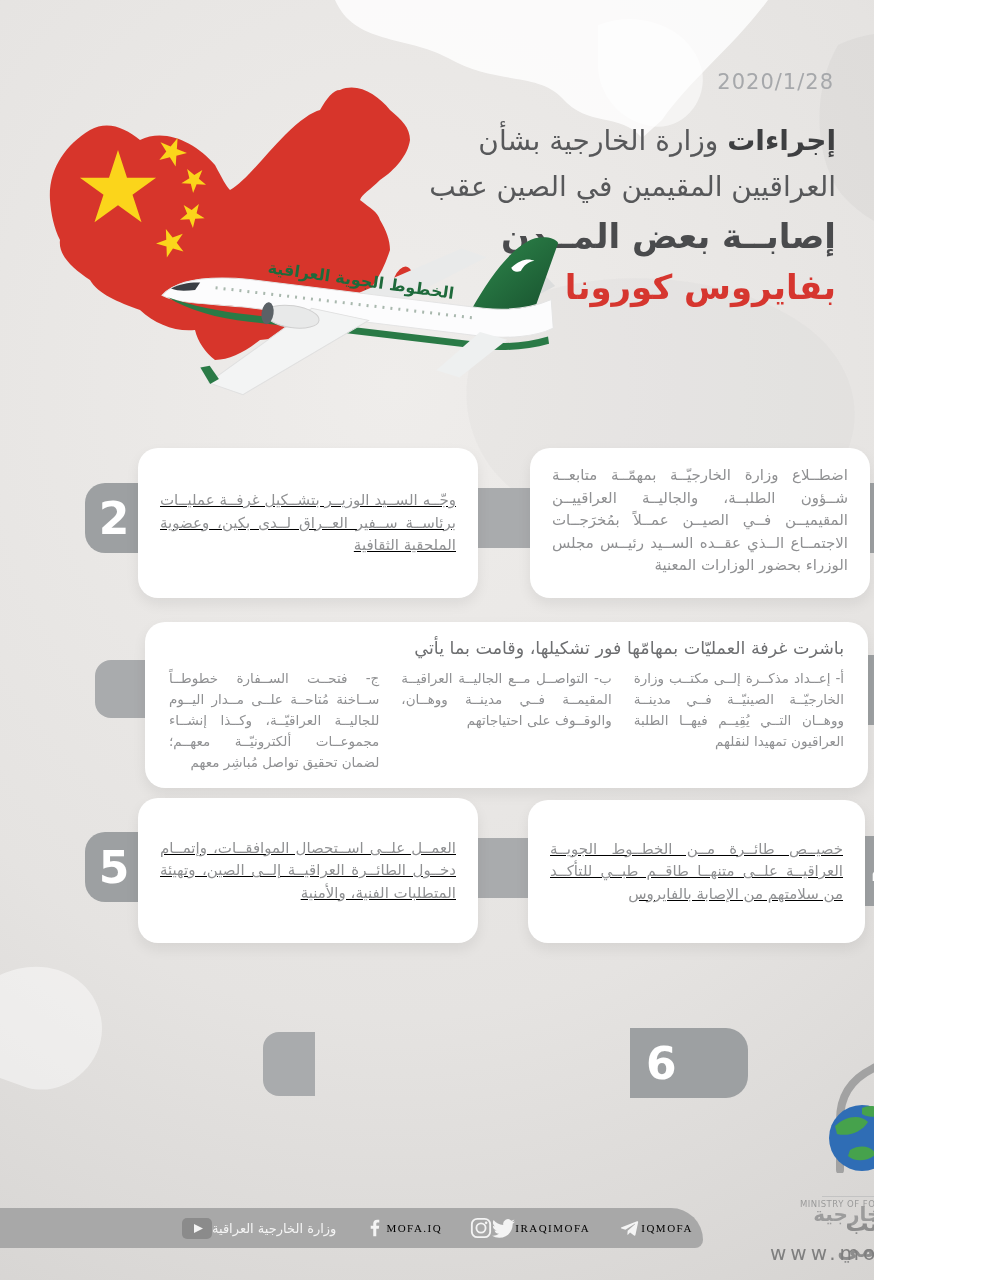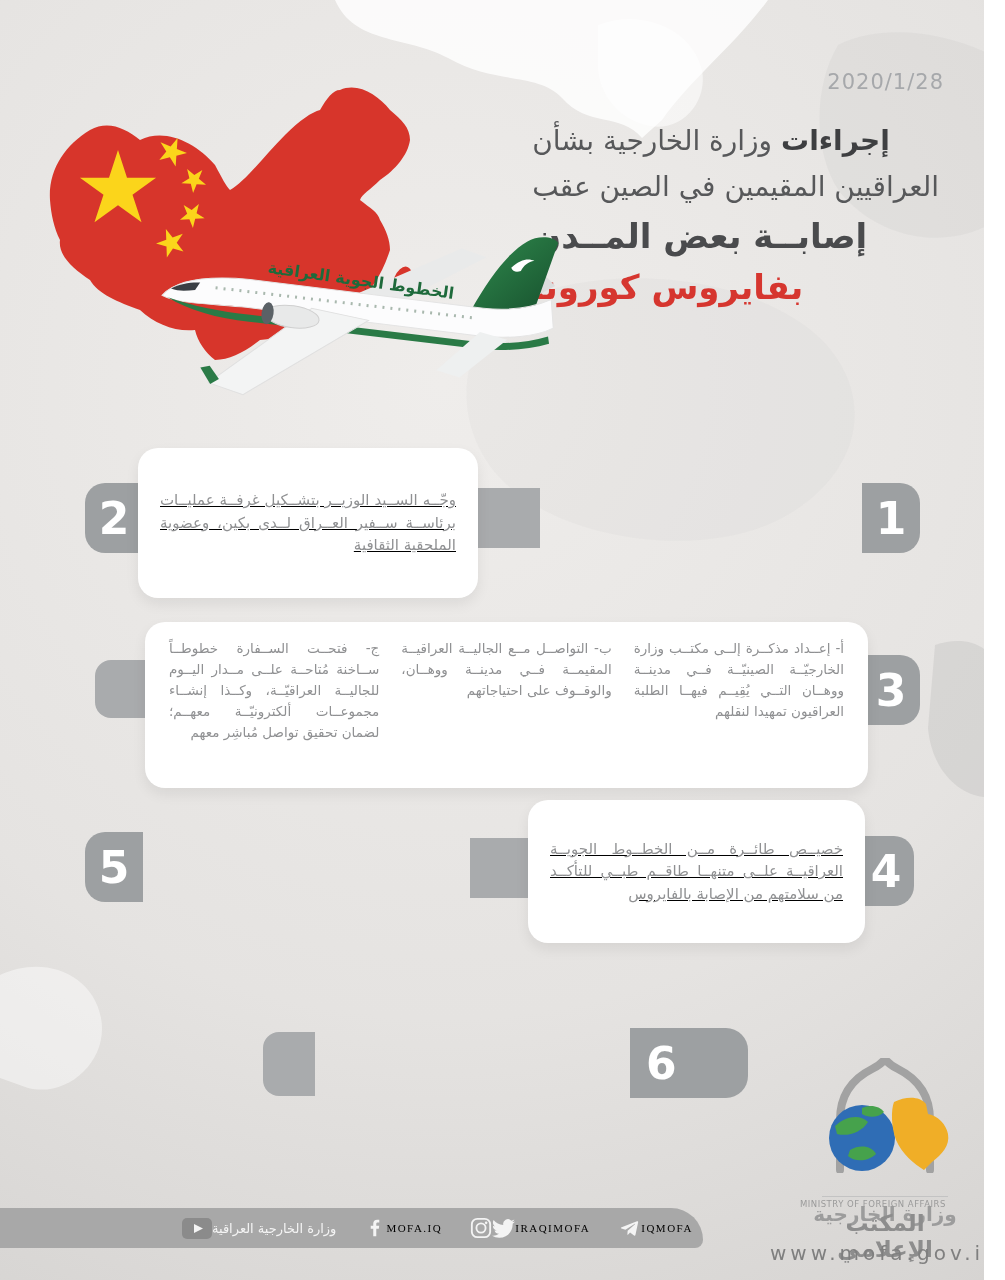--- a/index.html
+++ b/index.html
@@ -1,25 +1,25 @@
 <!DOCTYPE html>
 <html><head>
 <meta charset="utf-8">
 <style>
   html,body{margin:0;padding:0;}
   .page{
-    position:relative;width:984px;height:1280px;overflow:hidden;
+    position:relative;width:874px;height:1280px;overflow:hidden;
     font-family:"DejaVu Sans",sans-serif;
     background:radial-gradient(120% 90% at 45% 30%, #efedeb 0%, #e5e3e1 55%, #d2d0ce 100%);
   }
   .abs{position:absolute;}
   .rtl{direction:rtl;}
   
   .date{top:70px;right:40px;font-size:21px;color:#a6a8ab;direction:ltr;letter-spacing:1px;}
-  .title{top:118px;right:45px;text-align:left;color:#57585a;}
+  .title{top:118px;right:38px;text-align:right;color:#57585a;}
   .t-line{white-space:nowrap;}
   .t1,.t2{font-size:28px;line-height:46px;}
   .t1 b{color:#3e3f41;}
   .t3{font-size:34px;line-height:52px;font-weight:bold;color:#4a4b4d;}
   .t4{font-size:34px;line-height:50px;font-weight:bold;color:#d6362f;}
   
   .card{position:absolute;background:#ffffff;border-radius:20px;box-shadow:0 6px 14px rgba(0,0,0,.07);overflow:hidden;}
   .ctext{direction:rtl;text-align:justify;color:#8f9092;font-size:15px;line-height:1.5;margin:0;}
   .card-top{padding:16px 22px;}
   .card-center{display:flex;align-items:center;text-decoration:underline;}
@@ -127,37 +127,44 @@
   <div class="bar" style="left:470px;top:838px;width:70px;height:60px;"></div>
   <div class="bar stub-l" style="left:263px;top:1032px;width:52px;height:64px;"></div>
 
   <div class="tab tab-r" style="left:862px;top:483px;width:58px;height:70px;">1</div>
   <div class="tab tab-l" style="left:85px;top:483px;width:58px;height:70px;">2</div>
   <div class="tab tab-r" style="left:862px;top:655px;width:58px;height:70px;">3</div>
   <div class="tab tab-r" style="left:858px;top:836px;width:56px;height:70px;">4</div>
   <div class="tab tab-l" style="left:85px;top:832px;width:58px;height:70px;">5</div>
   <div class="tab tab6" style="left:630px;top:1028px;width:118px;height:70px;">6</div>
 
+  <div class="card card-top" style="left:530px;top:448px;width:340px;height:150px;box-sizing:border-box;">
+    <p class="ctext">اضطــلاع وزارة الخارجيّــة بمهمّــة متابعــة شــؤون الطلبــة، والجاليــة العراقييــن المقيميــن فــي الصيــن عمــلاً بمُخرَجــات الاجتمــاع الــذي عقــده الســيد رئيــس مجلس الوزراء بحضور الوزارات المعنية</p>
+  </div>
 
   <div class="card card-center" style="left:138px;top:448px;width:340px;height:150px;">
     <p class="ctext">وجّــه الســيد الوزيــر بتشــكيل غرفــة عمليــات برئاســة ســفير العــراق لــدى بكين، وعضوية الملحقية الثقافية</p>
   </div>
 
   <div class="card" style="left:145px;top:622px;width:723px;height:166px;box-sizing:border-box;padding:16px 24px;">
+    <p class="c3-head">باشرت غرفة العمليّات بمهامّها فور تشكيلها، وقامت بما يأتي</p>
     <div class="c3-row">
       <p class="c3-col">أ- إعــداد مذكــرة إلــى مكتــب وزارة الخارجيّــة الصينيّــة فــي مدينــة ووهــان التــي يُقِيــم فيهــا الطلبة العراقيون تمهيدا لنقلهم</p>
       <p class="c3-col">ب- التواصــل مــع الجاليــة العراقيــة المقيمــة فــي مدينــة ووهــان، والوقــوف على احتياجاتهم</p>
       <p class="c3-col">ج- فتحــت الســفارة خطوطــاً ســاخنة مُتاحــة علــى مــدار اليــوم للجاليــة العراقيّــة، وكــذا إنشــاء مجموعــات ألكترونيّــة معهــم؛ لضمان تحقيق تواصل مُباشِر معهم</p>
     </div>
   </div>
 
   <div class="card card-center" style="left:528px;top:800px;width:337px;height:143px;justify-content:flex-end;">
     <p class="ctext">خصيــص طائــرة مــن الخطــوط الجويــة العراقيــة علــى متنهــا طاقــم طبــي للتأكــد من سلامتهم من الإصابة بالفايروس</p>
   </div>
 
+  <div class="card card-center" style="left:138px;top:798px;width:340px;height:145px;">
+    <p class="ctext">العمــل علــى اســتحصال الموافقــات، وإتمــام دخــول الطائــرة العراقيــة إلــى الصين، وتهيئة المتطلبات الفنية، والأمنية</p>
+  </div>
 
 
   <div class="abs footer-bar">
     <div class="social">
       <svg width="30" height="21" viewBox="0 0 30 21">
           <rect x="0" y="0" width="30" height="21" rx="5" fill="#8b8b8b"></rect>
           <polygon points="12,6 21,10.5 12,15" fill="#f4f4f4"></polygon>
         </svg>
       <span class="lbl-ar">وزارة الخارجية العراقية</span>
     </div>

